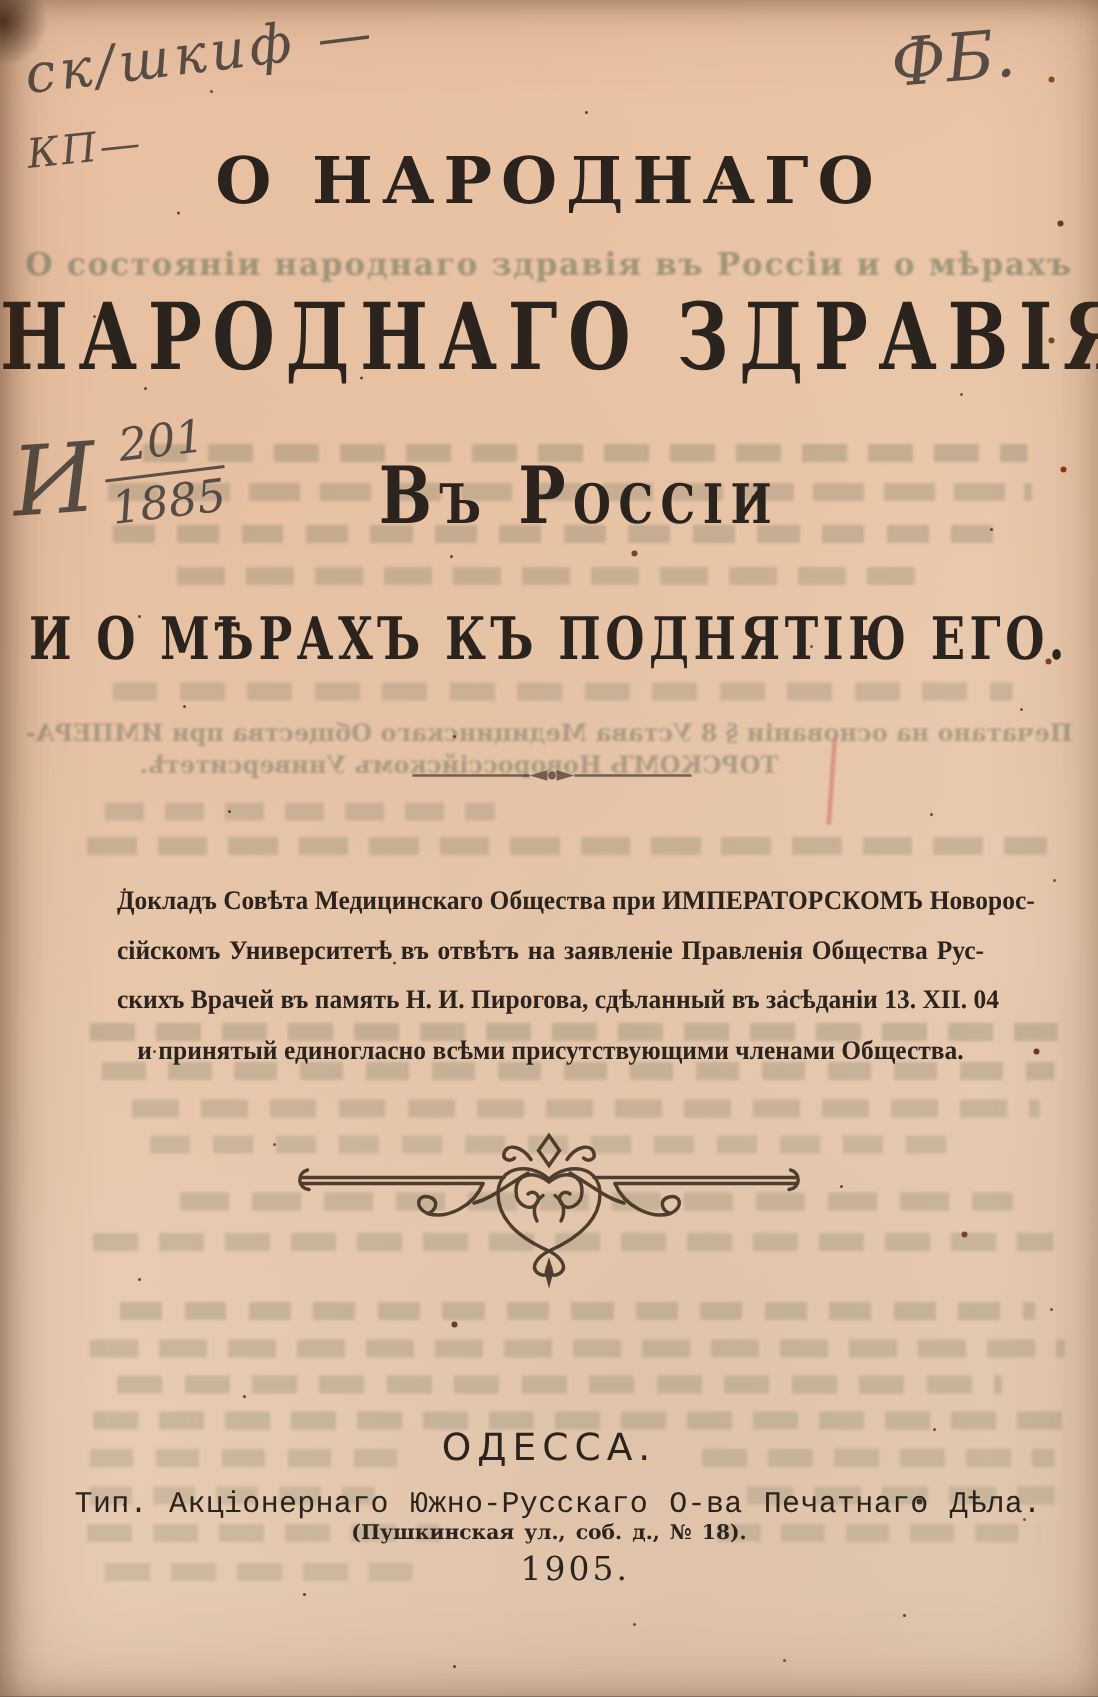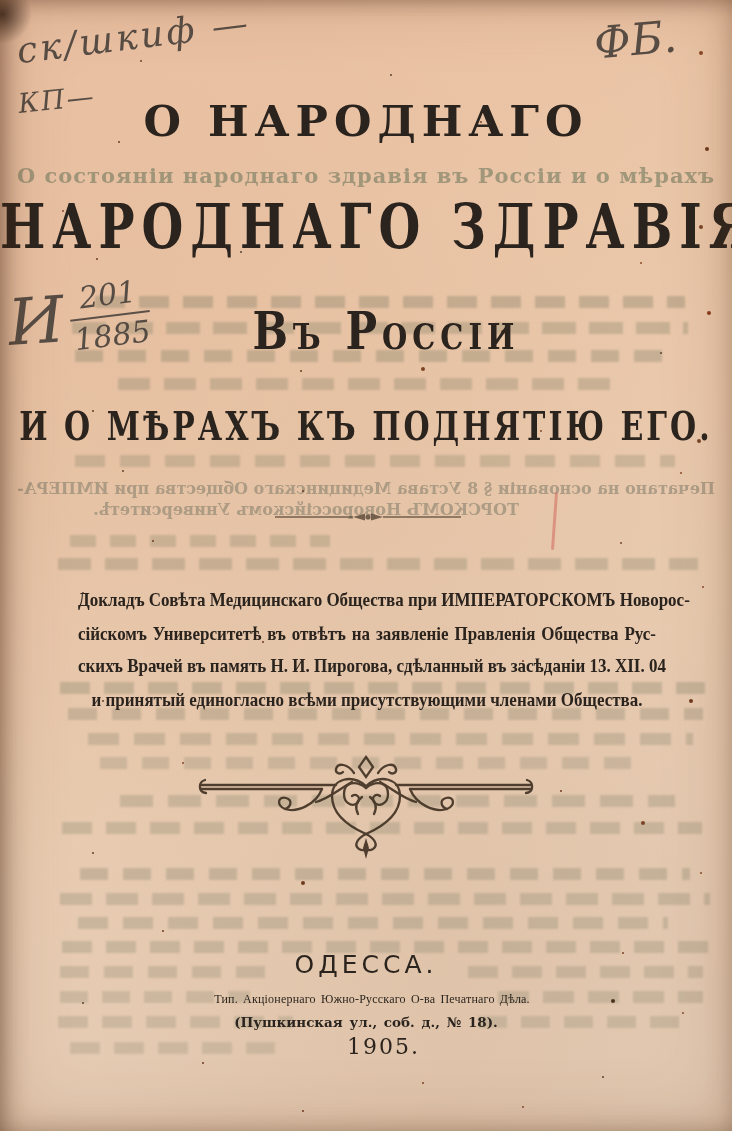--- a/index.html
+++ b/index.html
@@ -110,21 +110,21 @@
     position:absolute;left:78px;right:76px;top:584px;
     font-family:"Liberation Serif","DejaVu Serif",serif;
     font-size:17px;font-weight:bold;line-height:31.5px;
     transform:scaleY(1.05);transform-origin:center top;
   }
   .report .rline{text-align:justify;text-align-last:justify;white-space:nowrap;}
   .report .rline.last{text-align:center;text-align-last:center;}
   
   .ornament{position:absolute;left:0;right:0;top:752px;text-align:center;}
   .city{top:950px;font-family:"DejaVu Sans",sans-serif;font-size:25px;font-weight:500;letter-spacing:4px;}
-  .printer{top:992px;font-family:Liberation Serif, serif;font-size:12px;letter-spacing:.2px;word-spacing:2px;padding-left:12px;}
+  .printer{top:992px;font-family:Liberation Mono, monospace;font-size:20px;letter-spacing:.2px;word-spacing:2px;padding-left:12px;}
   .address{top:1014px;font-size:13.5px;word-spacing:2px;font-weight:bold;}
   .year{top:1034px;font-size:22px;letter-spacing:2px;margin-left:35px;}
   
   .specks{
     position:absolute;left:0;top:0;width:2px;height:2px;border-radius:50%;
     box-shadow:
       140px 60px 0 0 #7a4526, 390px 74px 0 0 #5d4330, 700px 52px 0 1px #8a4a28,
       118px 141px 0 0 #6f3b1f, 480px 121px 0 0 #7a4526, 706px 148px 0 1px #6f3b1f,
       62px 210px 0 0 #8a4a28, 240px 251px 0 0 #5d4330, 700px 226px 0 1px #7a4526,
       96px 258px 0 0 #6f3b1f, 640px 262px 0 0 #8a4a28, 502px 331px 0 1px #7e3d1e,

